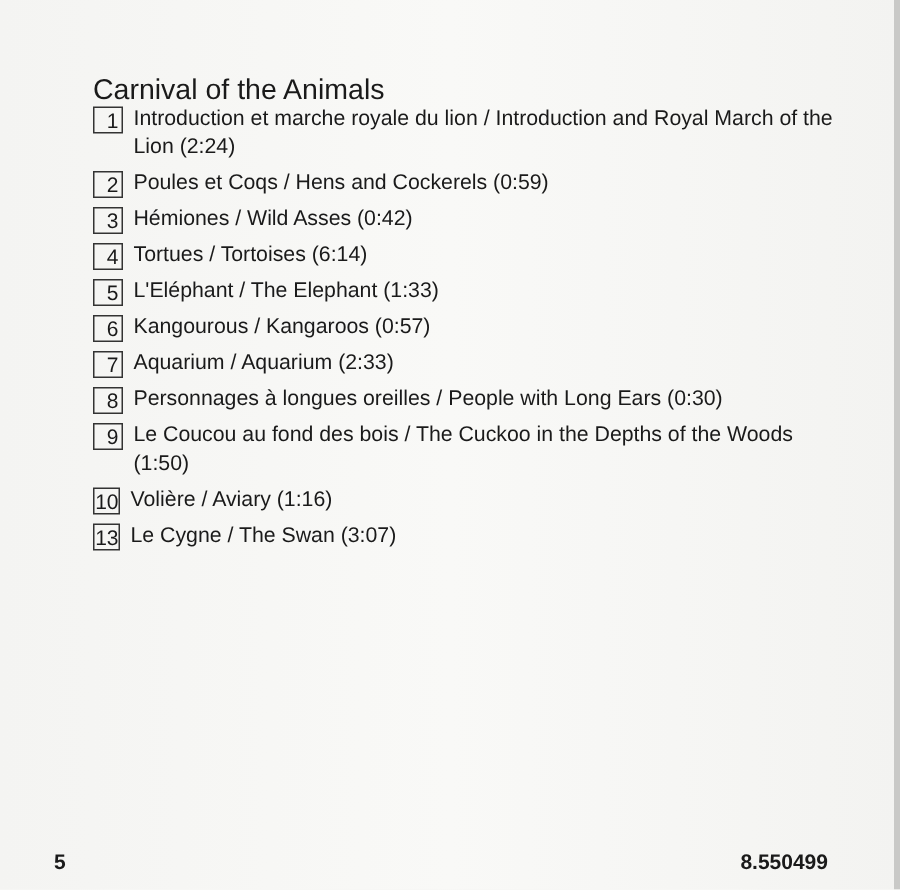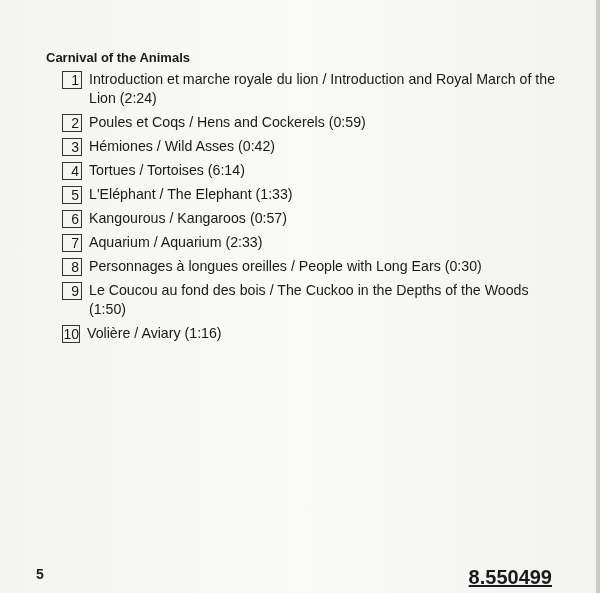--- a/index.html
+++ b/index.html
@@ -6,37 +6,37 @@
   body {
     width:600px; height:593px; overflow:hidden;
     background:#f7f7f5;
     font-family:"Liberation Sans", sans-serif;
     color:#1a1a1a;
     position:relative;
   }
   .page { position:absolute; inset:0; background:linear-gradient(90deg,#f4f4f2 0%,#f9f9f7 50%,#f3f3f1 100%); }
   .edge { position:absolute; right:0; top:0; width:4px; height:593px; background:#c9c9c7; }
   .title {
-    position:absolute; left:46px; top:50px;
-    font-weight:bold; font-size:13px;
+    position:absolute; left:62px; top:50px;
+    font-weight:normal; font-size:19px;
   }
   .list { position:absolute; left:62px; top:70px; width:500px; }
   .track { display:flex; align-items:flex-start; margin-bottom:5px; font-size:14.2px; line-height:19px; }
   .num {
     flex:0 0 auto;
     min-width:14px; height:16px; line-height:16px;
     border:1px solid #333; padding:0 2px;
     font-size:14px; text-align:right;
     margin-right:7px; margin-top:1px;
     box-sizing:content-box;
   }
   .num.two { min-width:16px; padding:0 0; }
   .text { flex:1; }
   .pageno { position:absolute; left:36px; top:566px; font-weight:bold; font-size:14px; }
-  .catno { position:absolute; right:48px; top:566px; font-weight:bold; font-size:20px;text-decoration:underline; }
+  .catno { position:absolute; right:48px; top:566px; font-weight:bold; font-size:14px; }
 </style>
 </head>
 <body>
 
 <div class="page"></div>
 <div class="edge"></div>
 
 <div class="title">Carnival of the Animals</div>
 
 <div class="list">
@@ -73,16 +73,20 @@
       <span class="text">Personnages à longues oreilles / People with Long Ears (0:30)</span>
     </div>
   <div class="track">
       <span class="num">9</span>
       <span class="text">Le Coucou au fond des bois / The Cuckoo in the Depths of the Woods (1:50)</span>
     </div>
   <div class="track">
       <span class="num two">10</span>
       <span class="text">Volière / Aviary (1:16)</span>
     </div>
+  <div class="track">
+      <span class="num two">13</span>
+      <span class="text">Le Cygne / The Swan (3:07)</span>
+    </div>
 </div>
 
 <div class="pageno">5</div>
 <div class="catno">8.550499</div>
 
 </body></html>

